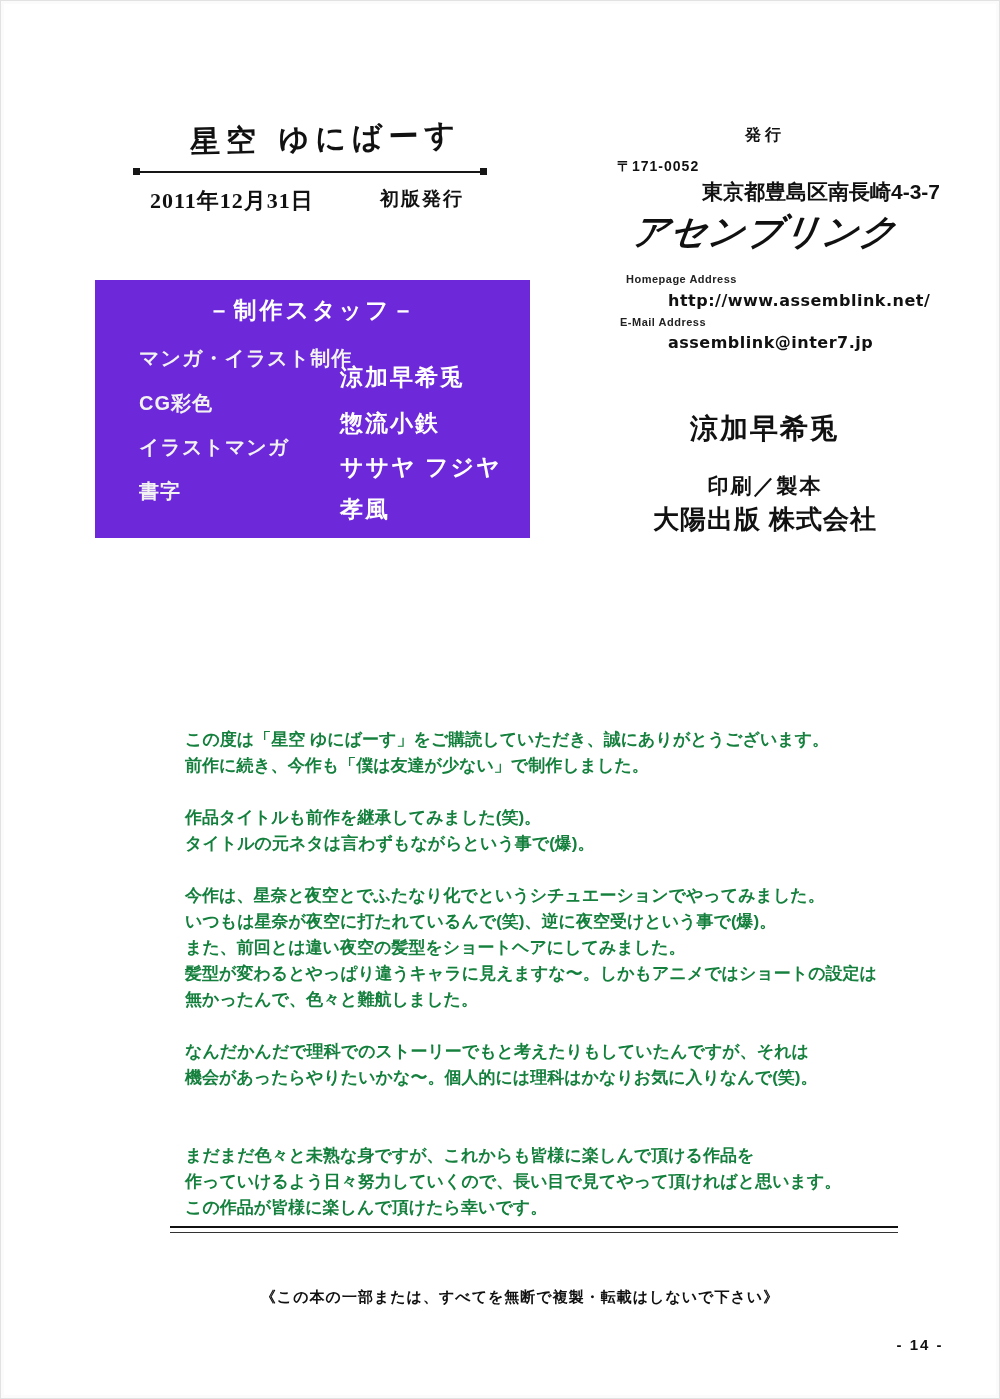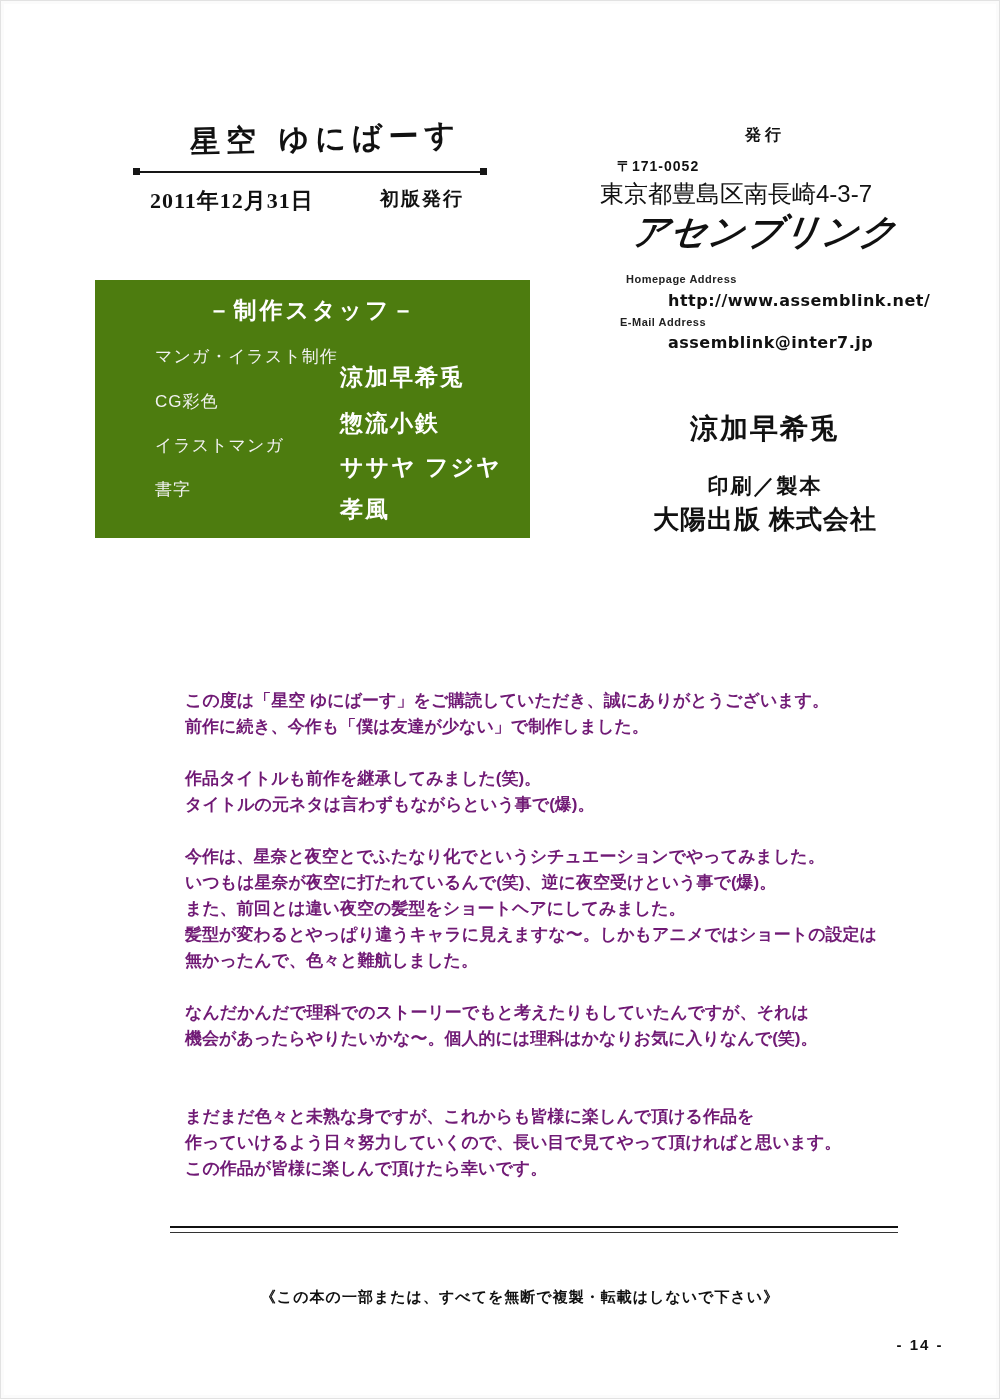--- a/index.html
+++ b/index.html
@@ -46,22 +46,22 @@
   .pub-heading{
     left:600px;top:125px;width:330px;text-align:center;
     font-family:"Liberation Serif","DejaVu Serif",serif;
     font-weight:bold;font-size:16px;letter-spacing:4px;
   }
   .postal{
     left:617px;top:158px;
     font-weight:bold;font-size:14px;letter-spacing:1px;
   }
   .address{
-    left:600px;top:178px;width:340px;text-align:left;
-    font-weight:normal;font-size:24px;white-space:nowrap;
+    left:600px;top:178px;width:340px;text-align:right;
+    font-weight:bold;font-size:21px;white-space:nowrap;
   }
   .logo{
     left:600px;top:208px;width:330px;text-align:center;
     font-weight:900;font-style:italic;font-size:36px;letter-spacing:1px;
     transform:skewX(-8deg);
     white-space:nowrap;
   }
   .net-label{
     font-weight:bold;font-size:11px;color:#222;letter-spacing:0.5px;
     font-family:Liberation Sans, sans-serif;
@@ -87,43 +87,43 @@
   }
   .printing-heading{top:472px;}
   .printing-company{
     left:600px;top:502px;width:330px;text-align:center;
     font-weight:900;font-size:26px;letter-spacing:1px;white-space:nowrap;
   }
 
   
   .staff-box{
     left:95px;top:280px;width:435px;height:258px;
-    background:#4d7c0f;color:#fff;
+    background:#6d28d9;color:#fff;
   }
   .staff-heading{
     position:absolute;left:0;top:15px;width:100%;text-align:center;
     font-weight:900;font-size:23px;letter-spacing:3px;
   }
   .staff-role{
-    position:absolute;left:60px;
-    font-weight:normal;font-size:17px;letter-spacing:1px;color:#f2f2f2;
+    position:absolute;left:44px;
+    font-weight:bold;font-size:20px;letter-spacing:1px;color:#f2f2f2;
     white-space:nowrap;
   }
   .staff-name{
     position:absolute;left:245px;
     font-weight:900;font-size:23px;letter-spacing:2px;color:#fff;
     white-space:nowrap;
   }
   .role-0{top:65px;} .role-1{top:110px;} .role-2{top:154px;} .role-3{top:198px;}
   .name-0{top:82px;} .name-1{top:128px;} .name-2{top:172px;} .name-3{top:214px;}
 
   
   .afterword{
-    left:185px;top:688px;width:720px;
-    font-size:17px;font-weight:600;line-height:26px;color:#701a75;
+    left:185px;top:727px;width:720px;
+    font-size:17px;font-weight:600;line-height:26px;color:#15803d;
   }
   .afterword p{margin:0 0 26px 0;}
   .afterword p.gap-large{margin-bottom:52px;}
   .afterword .line{white-space:nowrap;}
 
   
   .bottom-rule{
     left:170px;top:1226px;width:728px;height:4px;
     background:#fff;border-top:2px solid #111;border-bottom:1px solid #333;
   }

